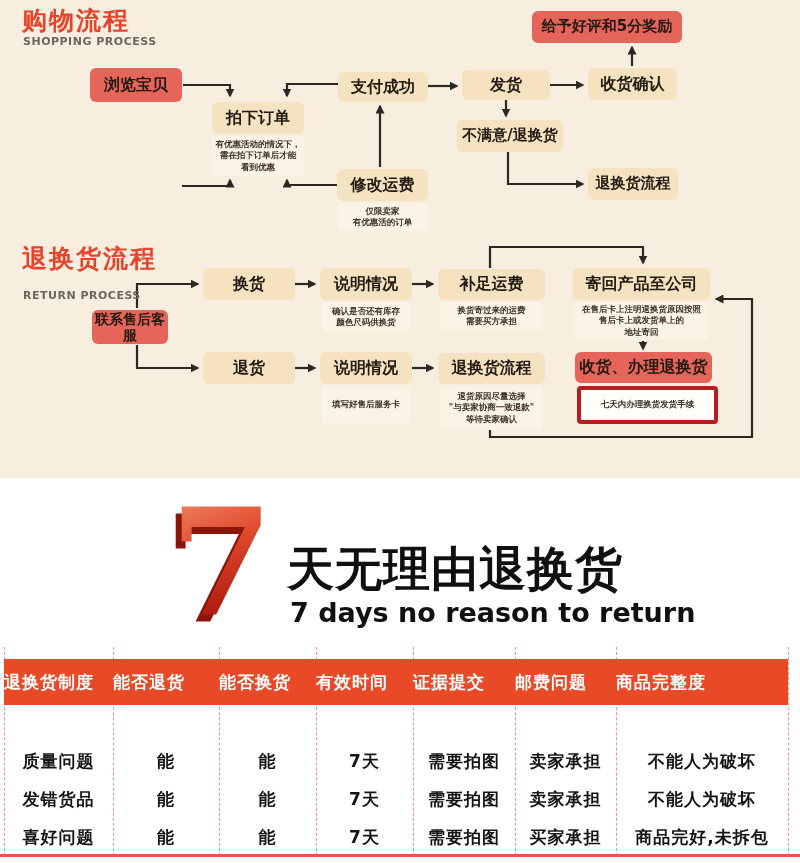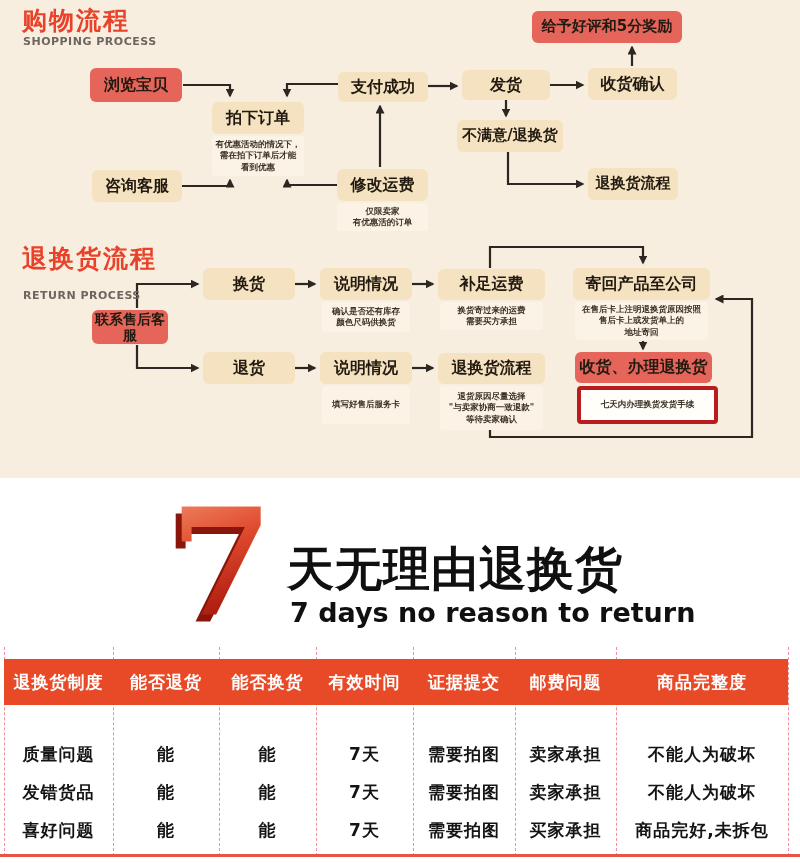--- a/index.html
+++ b/index.html
@@ -16,22 +16,22 @@
   .arrows{position:absolute;left:0;top:0;width:800px;height:478px;pointer-events:none;}
   .banner{position:absolute;left:0;top:478px;width:800px;height:181px;background:#ffffff;}
   .seven-wrap{position:absolute;left:170px;top:486px;width:140px;height:165px;font-family:"DejaVu Serif","Liberation Serif",serif;font-weight:900;font-size:148px;line-height:1.05;}
   .seven-shadow{position:absolute;left:-6px;top:7px;color:#8a150b;}
   .seven-front{position:absolute;left:0;top:0;background:linear-gradient(160deg,#f08a68 5%,#e04a2d 38%,#b42113 70%,#8a150b 95%);-webkit-background-clip:text;background-clip:text;color:transparent;}
   .banner-headline{position:absolute;left:287px;top:545px;font-size:47px;font-weight:900;color:#101010;letter-spacing:1px;line-height:1;}
   .banner-sub{position:absolute;left:290px;top:599px;font-size:27px;font-weight:700;color:#101010;line-height:1;}
   .ptable{position:absolute;left:4px;top:647px;width:784px;height:209px;}
   .vline{position:absolute;top:0;height:209px;width:0;border-left:1px dashed #ef8f9a;}
   .phead{position:absolute;left:0;top:12px;width:784px;height:46px;background:#e84a28;display:flex;align-items:center;}
-  .phead .cell{color:#fff;font-weight:800;font-size:17px;text-align:center;letter-spacing:1px;}
-  .prow{position:absolute;left:0;width:784px;height:30px;display:flex;align-items:flex-start;}
+  .phead .cell{color:#fff;font-weight:800;font-size:17px;text-align:left;letter-spacing:1px;}
+  .prow{position:absolute;left:0;width:784px;height:30px;display:flex;align-items:flex-end;}
   .prow .cell{color:#141414;font-weight:800;font-size:17px;text-align:center;letter-spacing:1px;}
   .c1{width:109px;} .c2{width:106px;} .c3{width:97px;} .c4{width:97px;} .c5{width:102px;} .c6{width:101px;} .c7{width:172px;}
   .bottom-line{position:absolute;left:0;top:854px;width:800px;height:3px;background:#e85348;}
 </style>
 </head>
 <body>
 
 <div class="stage">
 
   <div class="flow-bg"></div>
@@ -67,21 +67,20 @@
   </svg>
 
   <div class="sec-title" style="left:22px;top:8px;">购物流程</div>
   <div class="sec-sub" style="left:23px;top:36px;">SHOPPING PROCESS</div>
 
   <div class="box red" style="left:90px;top:68px;width:92px;height:34px;">浏览宝贝</div>
   <div class="box tan" style="left:212px;top:102px;width:92px;height:32px;">拍下订单</div>
   <div class="note" style="left:212px;top:136px;width:92px;height:40px;">有优惠活动的情况下，
 需在拍下订单后才能
 看到优惠</div>
-  <div class="box tan" style="left:92px;top:170px;width:90px;height:32px;">咨询客服</div>
   <div class="box tan" style="left:338px;top:72px;width:90px;height:30px;">支付成功</div>
   <div class="box tan" style="left:337px;top:169px;width:91px;height:32px;border-radius:7px;">修改运费</div>
   <div class="note" style="left:337px;top:203px;width:91px;height:28px;">仅限卖家
 有优惠活的订单</div>
   <div class="box tan" style="left:462px;top:70px;width:88px;height:30px;">发货</div>
   <div class="box tan" style="left:588px;top:68px;width:89px;height:32px;">收货确认</div>
   <div class="box red" style="left:532px;top:11px;width:150px;height:32px;font-size:15px;">给予好评和5分奖励</div>
   <div class="box tan" style="left:457px;top:120px;width:106px;height:32px;font-size:15px;">不满意/退换货</div>
   <div class="box tan" style="left:588px;top:168px;width:90px;height:32px;font-size:15px;">退换货流程</div>
 

